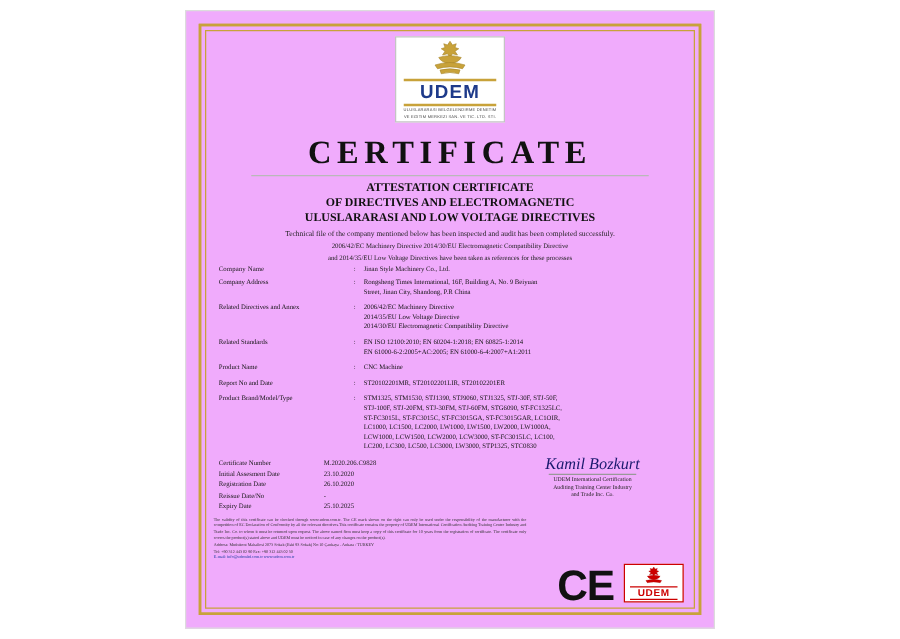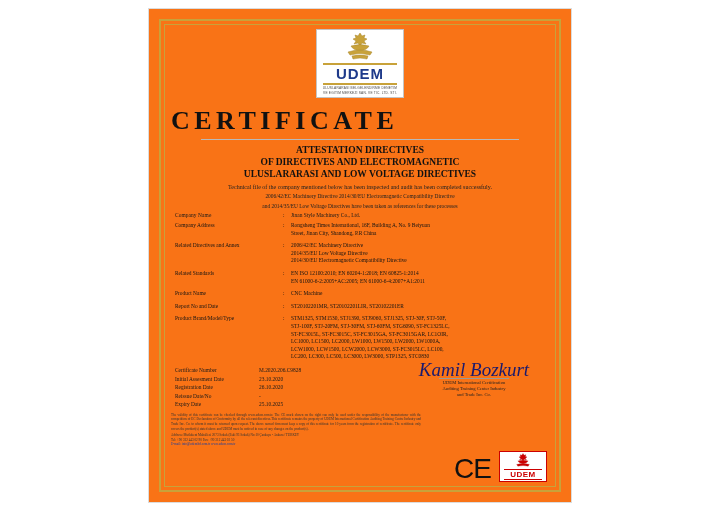--- a/index.html
+++ b/index.html
@@ -20,21 +20,21 @@
     height: 511px;
     background: #ffffff;
   }
   
   .cert-outer {
     position: absolute;
     left: 148px;
     top: 8px;
     width: 424px;
     height: 495px;
-    background: #f97316;
+    background: #f0abfc;
     border: 1px solid #dcdcdc;
     box-sizing: border-box;
   }
   .cert-gold {
     position: absolute;
     left: 10px;
     top: 10px;
     right: 10px;
     bottom: 10px;
     border: 2px solid #c8a23a;
@@ -92,20 +92,21 @@
     line-height: 5px;
   }
   .logo-bar {
     height: 2px;
     background: #c8a23a;
     margin: 1px 6px 1px 6px;
   }
 
   
   .cert-title {
+    text-align: center;
     font-family: "Liberation Serif", serif;
     font-weight: bold;
     font-size: 26px;
     letter-spacing: 4.5px;
     margin-top: 8px;
     color: #111;
   }
   .title-rule {
     width: 84%;
     margin: 3px auto 4px auto;
@@ -181,21 +182,21 @@
   .sign-area {
     position: absolute;
     right: 0;
     top: -4px;
     width: 150px;
     text-align: center;
   }
   .sign-script {
     font-family: "Liberation Serif", serif;
     font-style: italic;
-    font-size: 19px;
+    font-size: 13px;
     color: #1a1a6e;
     height: 16px;
     line-height: 16px;
   }
   .sign-line {
     border-top: 1px solid #999;
     width: 70px;
     margin: 0 auto 1px auto;
   }
   .sign-txt {
@@ -220,22 +221,22 @@
   .marks {
     position: absolute;
     right: 2px;
     bottom: 6px;
     display: flex;
     align-items: flex-end;
     gap: 8px;
   }
   .ce-mark {
     font-family: "Liberation Sans", sans-serif;
-    font-weight: normal;
-    font-size: 28px;
+    font-weight: bold;
+    font-size: 34px;
     letter-spacing: -1px;
     color: #111;
     line-height: 26px;
     margin-top: 24px;
   }
   .udem-badge {
     width: 46px;
     border: 1px solid #c00;
     background: #fff;
     text-align: center;
@@ -289,21 +290,21 @@
           <div class="logo-udem">UDEM</div>
           <div class="logo-bar"></div>
           <div class="logo-sub">ULUSLARARASI BELGELENDIRME DENETIM</div>
           <div class="logo-sub">VE EGITIM MERKEZI SAN. VE TIC. LTD. STI.</div>
         </div>
       </div>
 
       <div class="cert-title">CERTIFICATE</div>
       <div class="title-rule"></div>
 
-      <div class="subtitle">ATTESTATION DIRECTIVES</div>
+      <div class="subtitle">ATTESTATION CERTIFICATE</div>
       <div class="subtitle">OF DIRECTIVES AND ELECTROMAGNETIC</div>
       <div class="subtitle">ULUSLARARASI AND LOW VOLTAGE DIRECTIVES</div>
 
       <div class="intro">Technical file of the company mentioned below has been inspected and audit has been completed successfuly.</div>
       <div class="intro2">2006/42/EC Machinery Directive 2014/30/EU Electromagnetic Compatibility Directive</div>
       <div class="intro2">and 2014/35/EU Low Voltage Directives have been taken as references for these processes</div>
 
       <div class="company-row">
         <div class="lbl nm" style="width:108px;flex:0 0 108px;padding-left:4px;">Company Name</div>
         <div class="colon" style="width:8px;flex:0 0 8px;">:</div>

